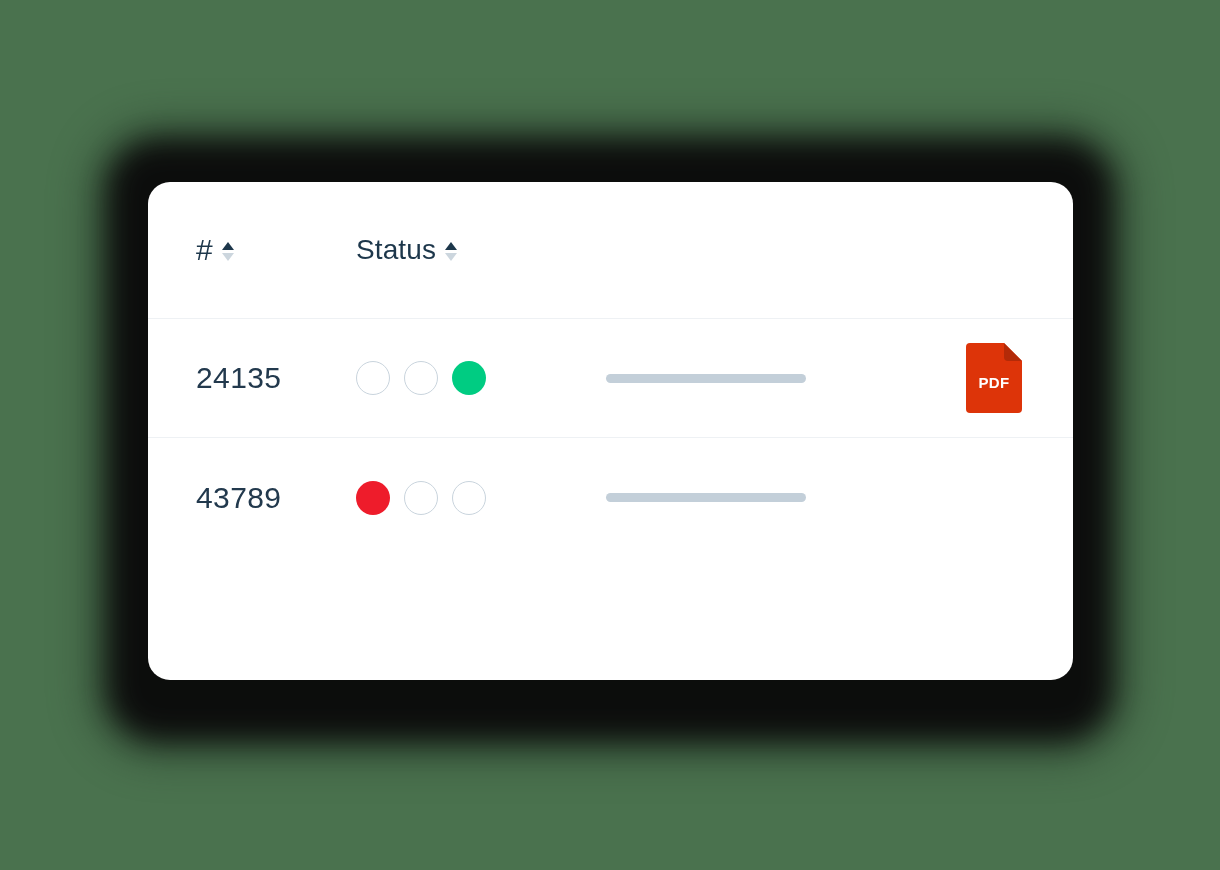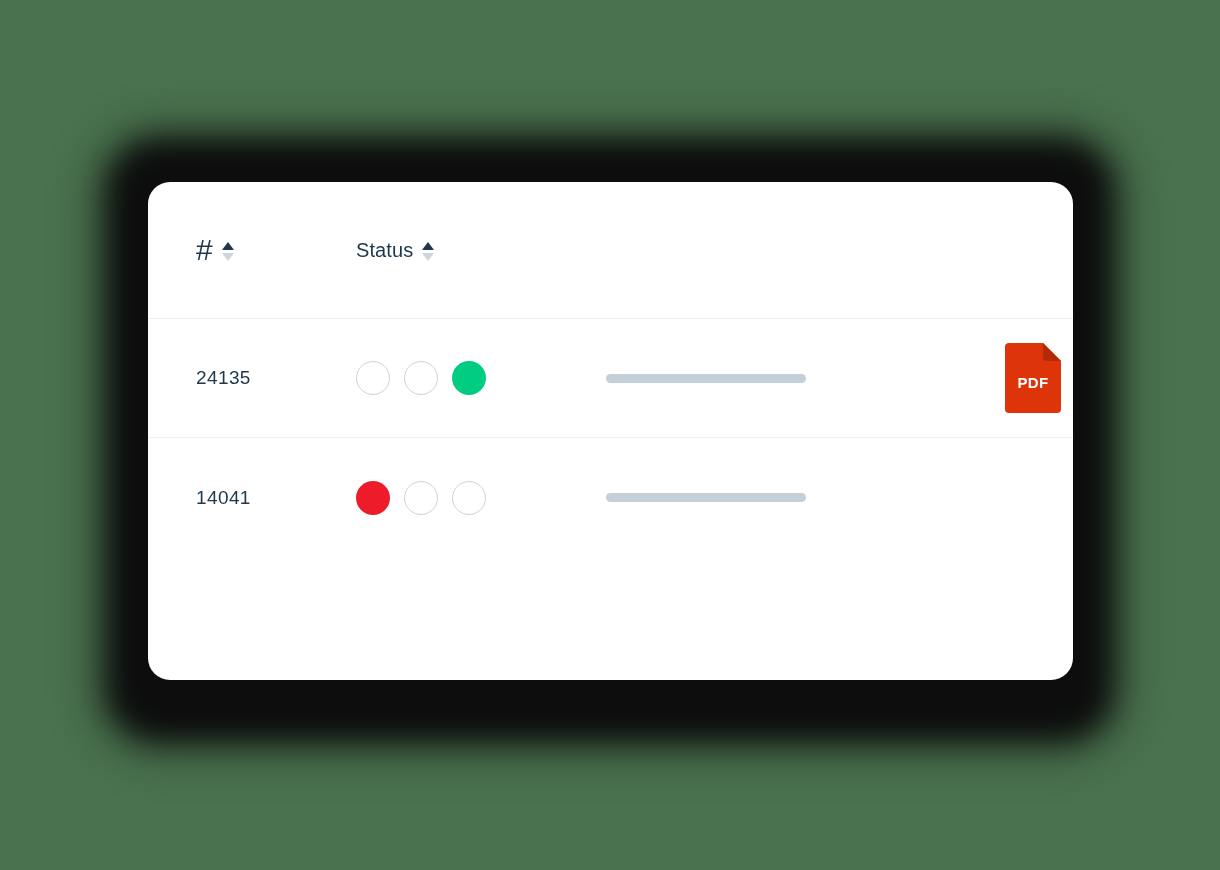--- a/index.html
+++ b/index.html
@@ -77,21 +77,21 @@
 
   .row.body { border-bottom: 1px solid #eef1f4; }
   .row.body.last { border-bottom: none; }
 
   
   .th {
     display: flex;
     align-items: center;
     gap: 9px;
     color: #1d374b;
-    font-size: 20px;
+    font-size: 28px;
     font-weight: 400;
     letter-spacing: .1px;
     white-space: nowrap;
   }
   .th.hash { font-size: 30px; }
 
   .sort {
     display: inline-flex;
     flex-direction: column;
     gap: 3px;
@@ -105,21 +105,21 @@
     border-right: 6px solid transparent;
   }
   .tri.up   { border-bottom: 8px solid #1d374b; }
   .tri.down { border-top: 8px solid #ccd6de; }
 
   
   .cell { display: flex; align-items: center; }
 
   .id-text {
     color: #22394d;
-    font-size: 19px;
+    font-size: 30px;
     font-weight: 400;
     letter-spacing: .4px;
   }
 
   
   .dots { display: flex; align-items: center; gap: 14px; }
   .dot {
     width: 34px;
     height: 34px;
     border-radius: 50%;
@@ -131,21 +131,21 @@
 
   
   .bar {
     width: 200px;
     height: 9px;
     border-radius: 5px;
     background: #c3cfd9;
   }
 
   
-  .actions-cell { justify-content: center; padding-right: 22px; }
+  .actions-cell { padding-right: 22px; }
   .pdf-icon { width: 56px; height: 70px; display: block; }
   .pdf-label {
     font-family: "Liberation Sans", sans-serif;
     font-size: 15px;
     font-weight: bold;
     fill: #ffffff;
     letter-spacing: .3px;
   }
 </style>
 </head>
@@ -200,21 +200,21 @@
             <path d="M4 0 H38 L56 18 V66 A4 4 0 0 1 52 70 H4 A4 4 0 0 1 0 66 V4 A4 4 0 0 1 4 0 Z" fill="#dd3409"></path>
             <path d="M38 0 L56 18 H42 A4 4 0 0 1 38 14 Z" fill="#b32a08"></path>
             <text class="pdf-label" x="28" y="45" text-anchor="middle">PDF</text>
           </svg>
         </div>
       </div>
 
 
       <div class="row body last">
         <div class="cell">
-          <span class="id-text">14041</span>
+          <span class="id-text">43789</span>
         </div>
         <div class="cell">
           <div class="dots">
             <span class="dot filled" style="background: rgb(238, 28, 43);"></span>
             <span class="dot"></span>
             <span class="dot"></span>
           </div>
         </div>
         <div class="cell">
           <span class="bar"></span>

